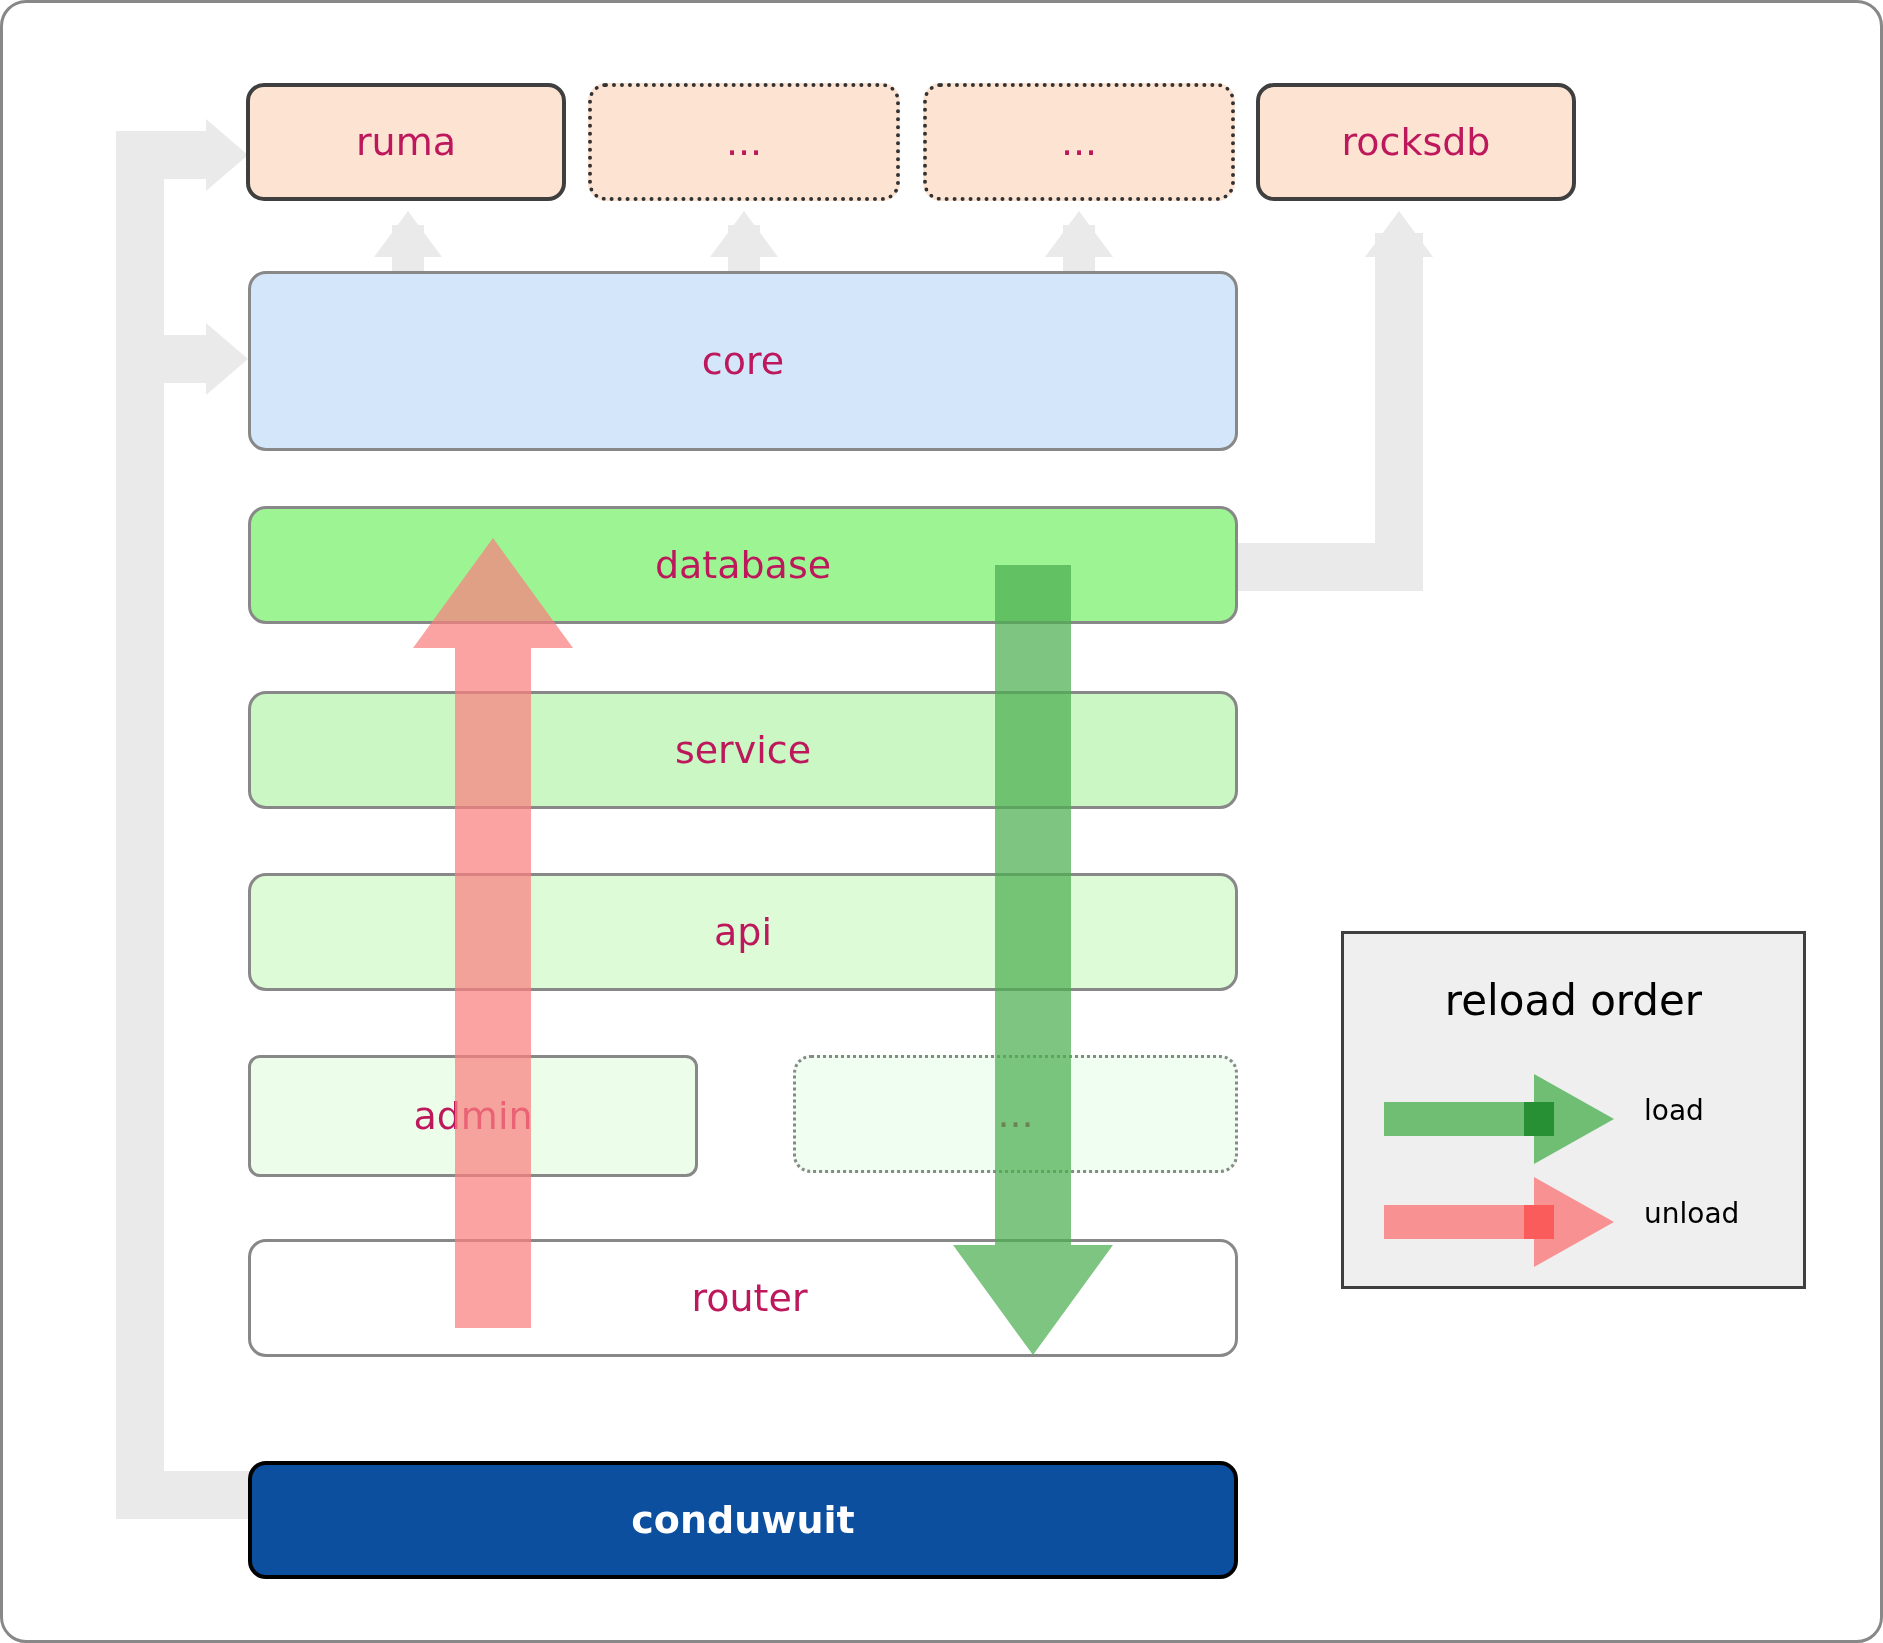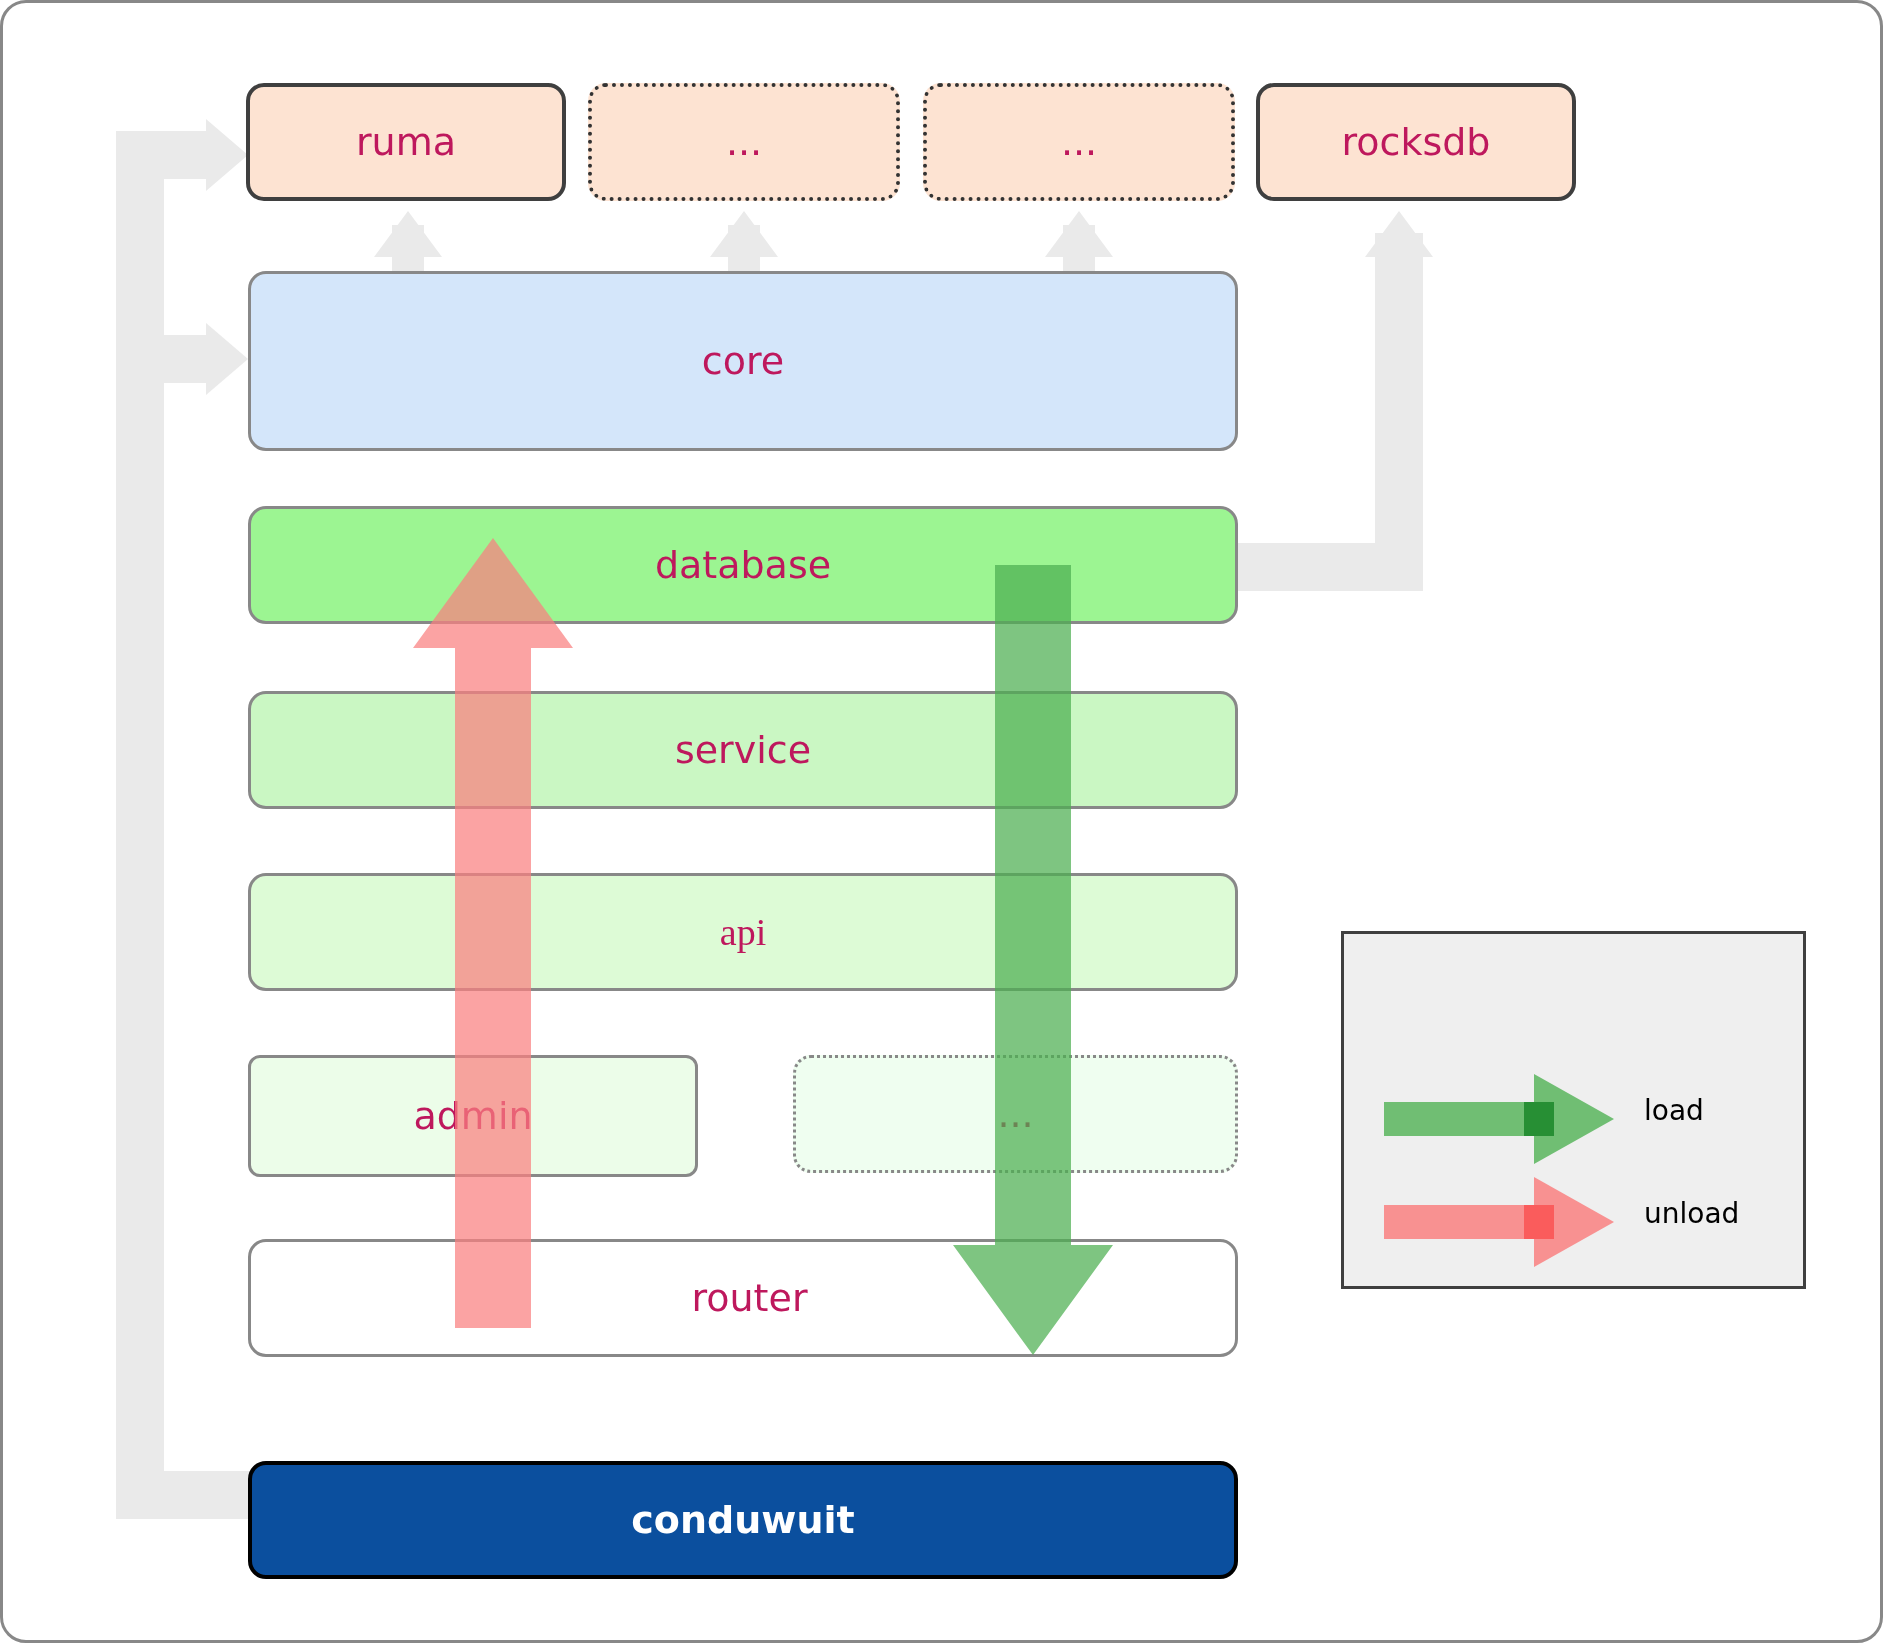--- a/index.html
+++ b/index.html
@@ -57,21 +57,20 @@
   }
   .service {
     background: #caf7c3;
     border: 3px solid #888888;
     border-radius: 18px;
   }
   .api {
     background: #ddfbd6;
     border: 3px solid #888888;
     border-radius: 18px;
-    font-family: Liberation Serif, serif;
   }
   .admin {
     background: #ecfde9;
     border: 3px solid #888888;
     border-radius: 18px;
   }
   .ellipsis-layer {
     background: #effef0;
     border: 3px dotted #888888;
     border-radius: 18px;
@@ -212,20 +211,21 @@
   <svg class="bigarrow" style="left:380px; top:535px;" width="220" height="790" viewBox="0 0 220 790">
     <polygon points="72,790 148,790 148,110 190,110 110,0 30,110 72,110" fill="#f98080" fill-opacity="0.72"></polygon>
   </svg>
 
   <svg class="bigarrow" style="left:920px; top:562px;" width="220" height="790" viewBox="0 0 220 790">
     <polygon points="72,0 148,0 148,680 190,680 110,790 30,680 72,680" fill="#4caf50" fill-opacity="0.72"></polygon>
   </svg>
 
   <div class="legend" style="left:1338px; top:928px; width:465px; height:358px;">
 
+    <div class="legend-title" style="top:42px;">reload order</div>
 
     <svg class="legend-arrow" style="left:40px; top:140px;" width="230" height="90" viewBox="0 0 230 90">
       <polygon points="0,28 150,28 150,0 230,45 150,90 150,62 0,62" fill="#4caf50" fill-opacity="0.78"></polygon>
       <rect x="140" y="28" width="30" height="34" fill="#1f8a2e" fill-opacity="0.9"></rect>
     </svg>
     <div class="legend-label" style="left:300px; top:160px;">load</div>
 
     <svg class="legend-arrow" style="left:40px; top:243px;" width="230" height="90" viewBox="0 0 230 90">
       <polygon points="0,28 150,28 150,0 230,45 150,90 150,62 0,62" fill="#f98080" fill-opacity="0.85"></polygon>
       <rect x="140" y="28" width="30" height="34" fill="#fa5252" fill-opacity="0.85"></rect>

